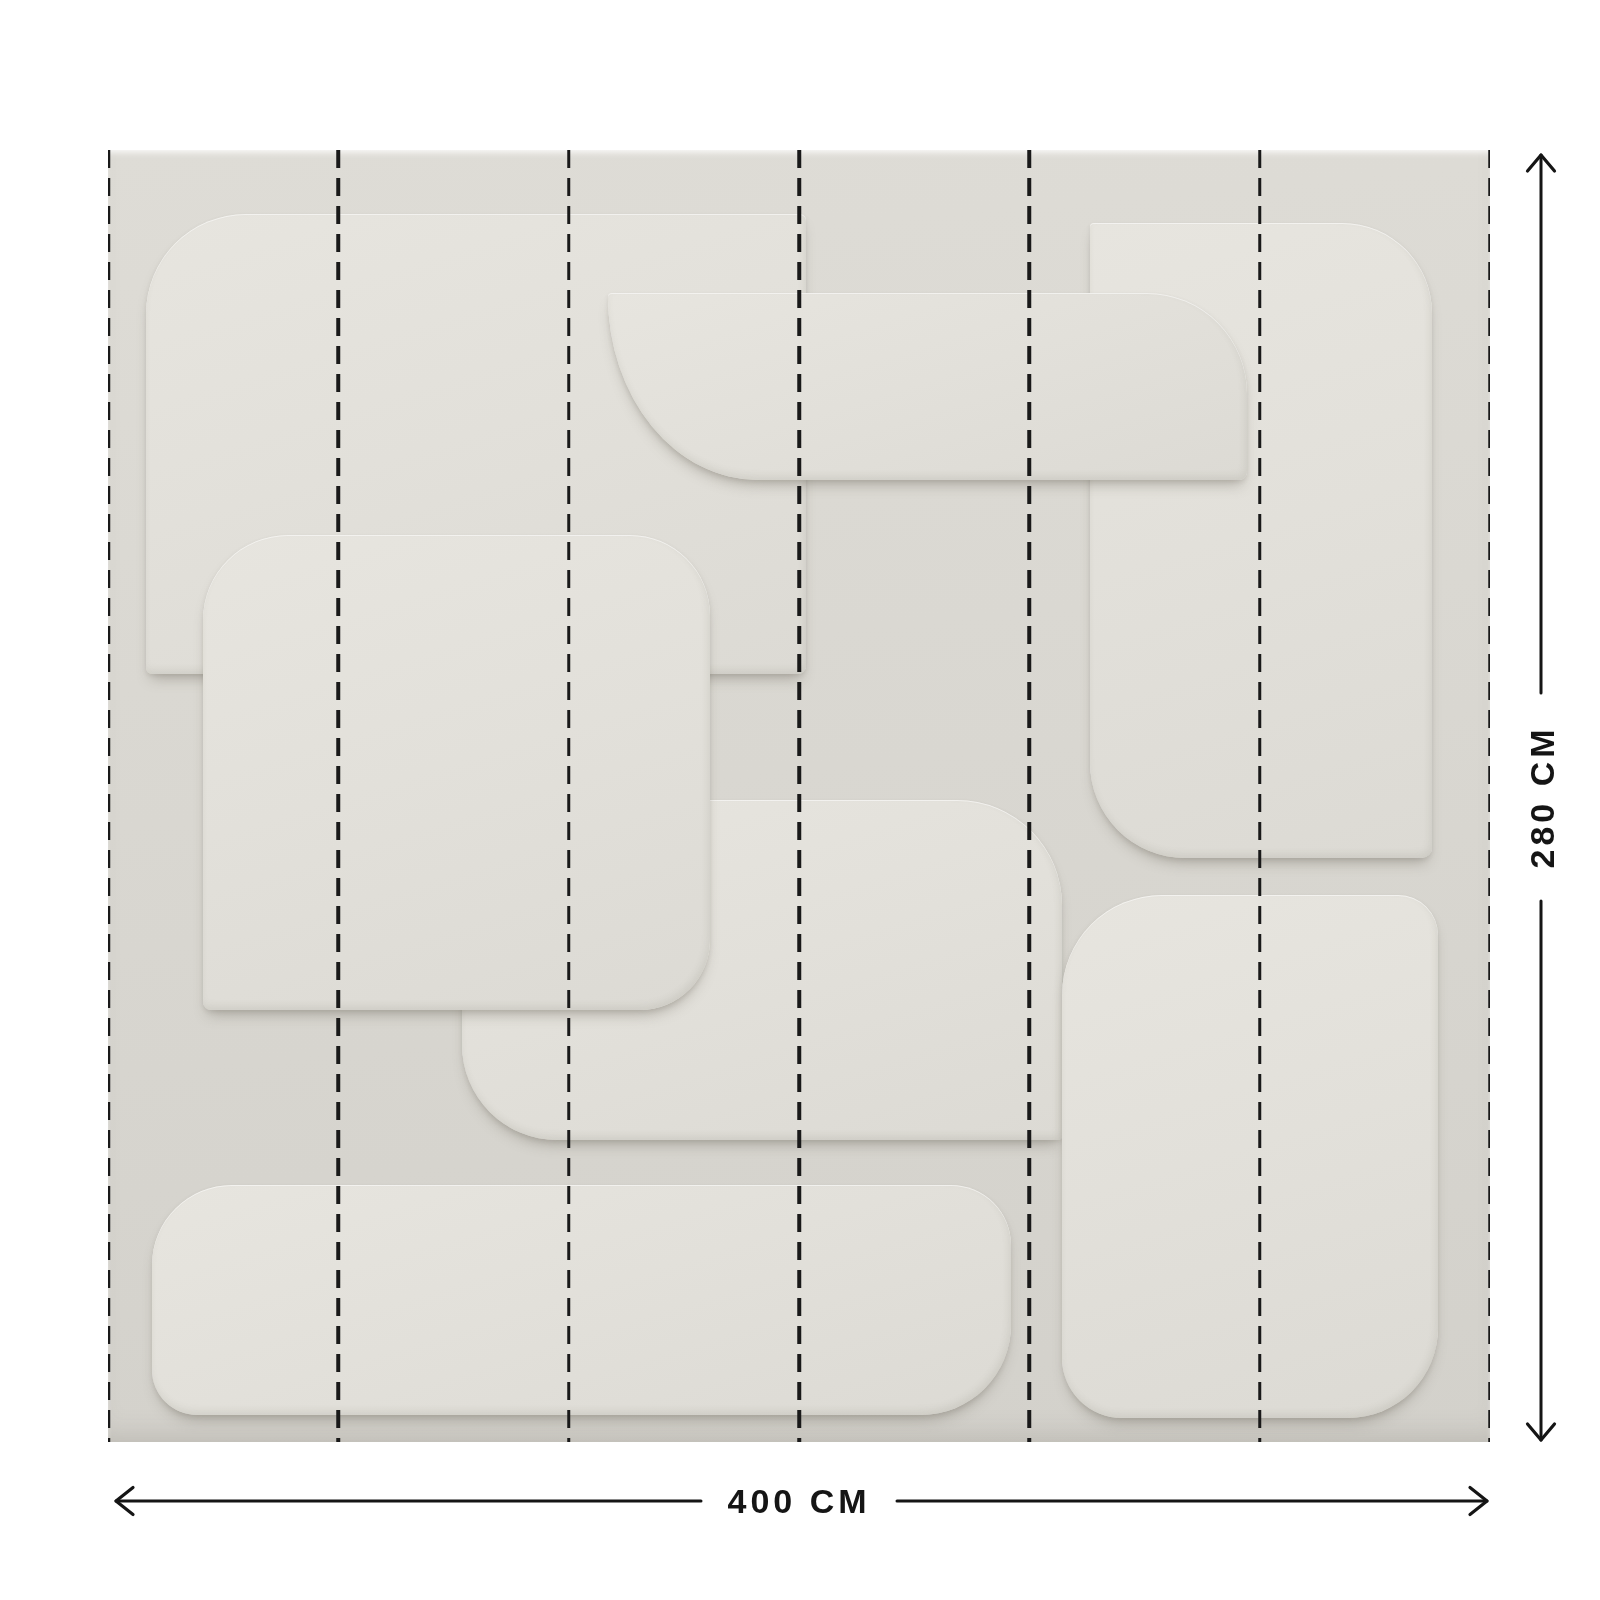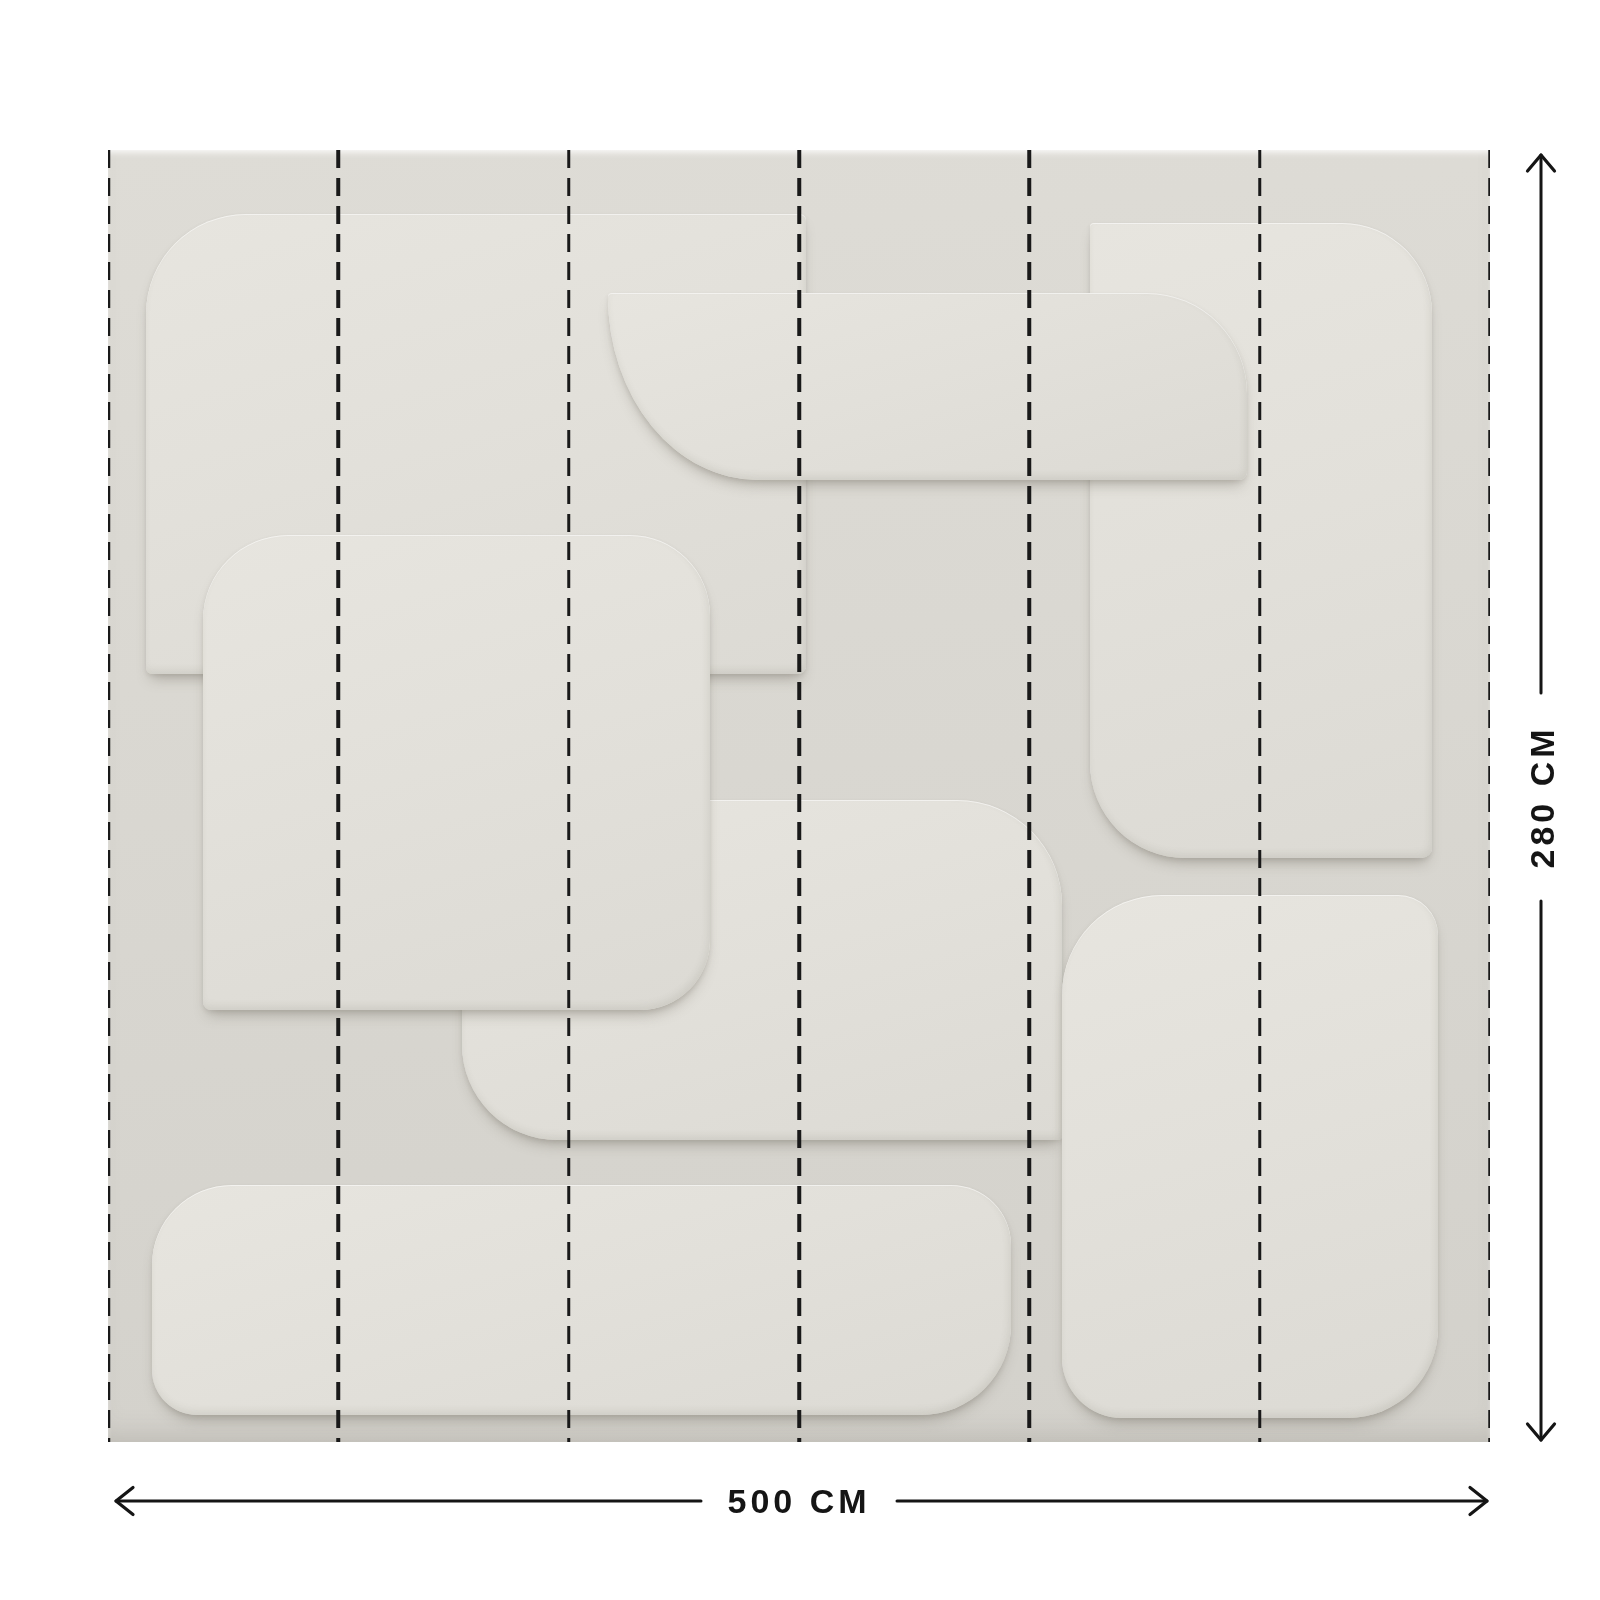--- a/index.html
+++ b/index.html
@@ -97,16 +97,16 @@
     <path class="dim-stroke" d="M897 1501 H1487" fill="none" stroke="#151515" stroke-width="3" stroke-linecap="round"></path>
     <path class="dim-stroke" d="M133 1487.5 L116 1501 L133 1514.5" fill="none" stroke="#151515" stroke-width="3.2" stroke-linecap="round" stroke-linejoin="round"></path>
     <path class="dim-stroke" d="M1470 1487.5 L1487 1501 L1470 1514.5" fill="none" stroke="#151515" stroke-width="3.2" stroke-linecap="round" stroke-linejoin="round"></path>
 
     <path class="dim-stroke" d="M1541 155 V693" fill="none" stroke="#151515" stroke-width="3" stroke-linecap="round"></path>
     <path class="dim-stroke" d="M1541 901 V1440" fill="none" stroke="#151515" stroke-width="3" stroke-linecap="round"></path>
     <path class="dim-stroke" d="M1527.5 171 L1541 155 L1554.5 171" fill="none" stroke="#151515" stroke-width="3.2" stroke-linecap="round" stroke-linejoin="round"></path>
     <path class="dim-stroke" d="M1527.5 1424 L1541 1440 L1554.5 1424" fill="none" stroke="#151515" stroke-width="3.2" stroke-linecap="round" stroke-linejoin="round"></path>
   </svg>
 
-  <div class="dim-label" id="width-label" style="color: rgb(21, 21, 21);">500 CM</div>
+  <div class="dim-label" id="width-label" style="color: rgb(21, 21, 21);">400 CM</div>
   <div class="dim-label" id="height-label" style="color: rgb(21, 21, 21);">280 CM</div>
 
 </div>
 
 </body></html>

